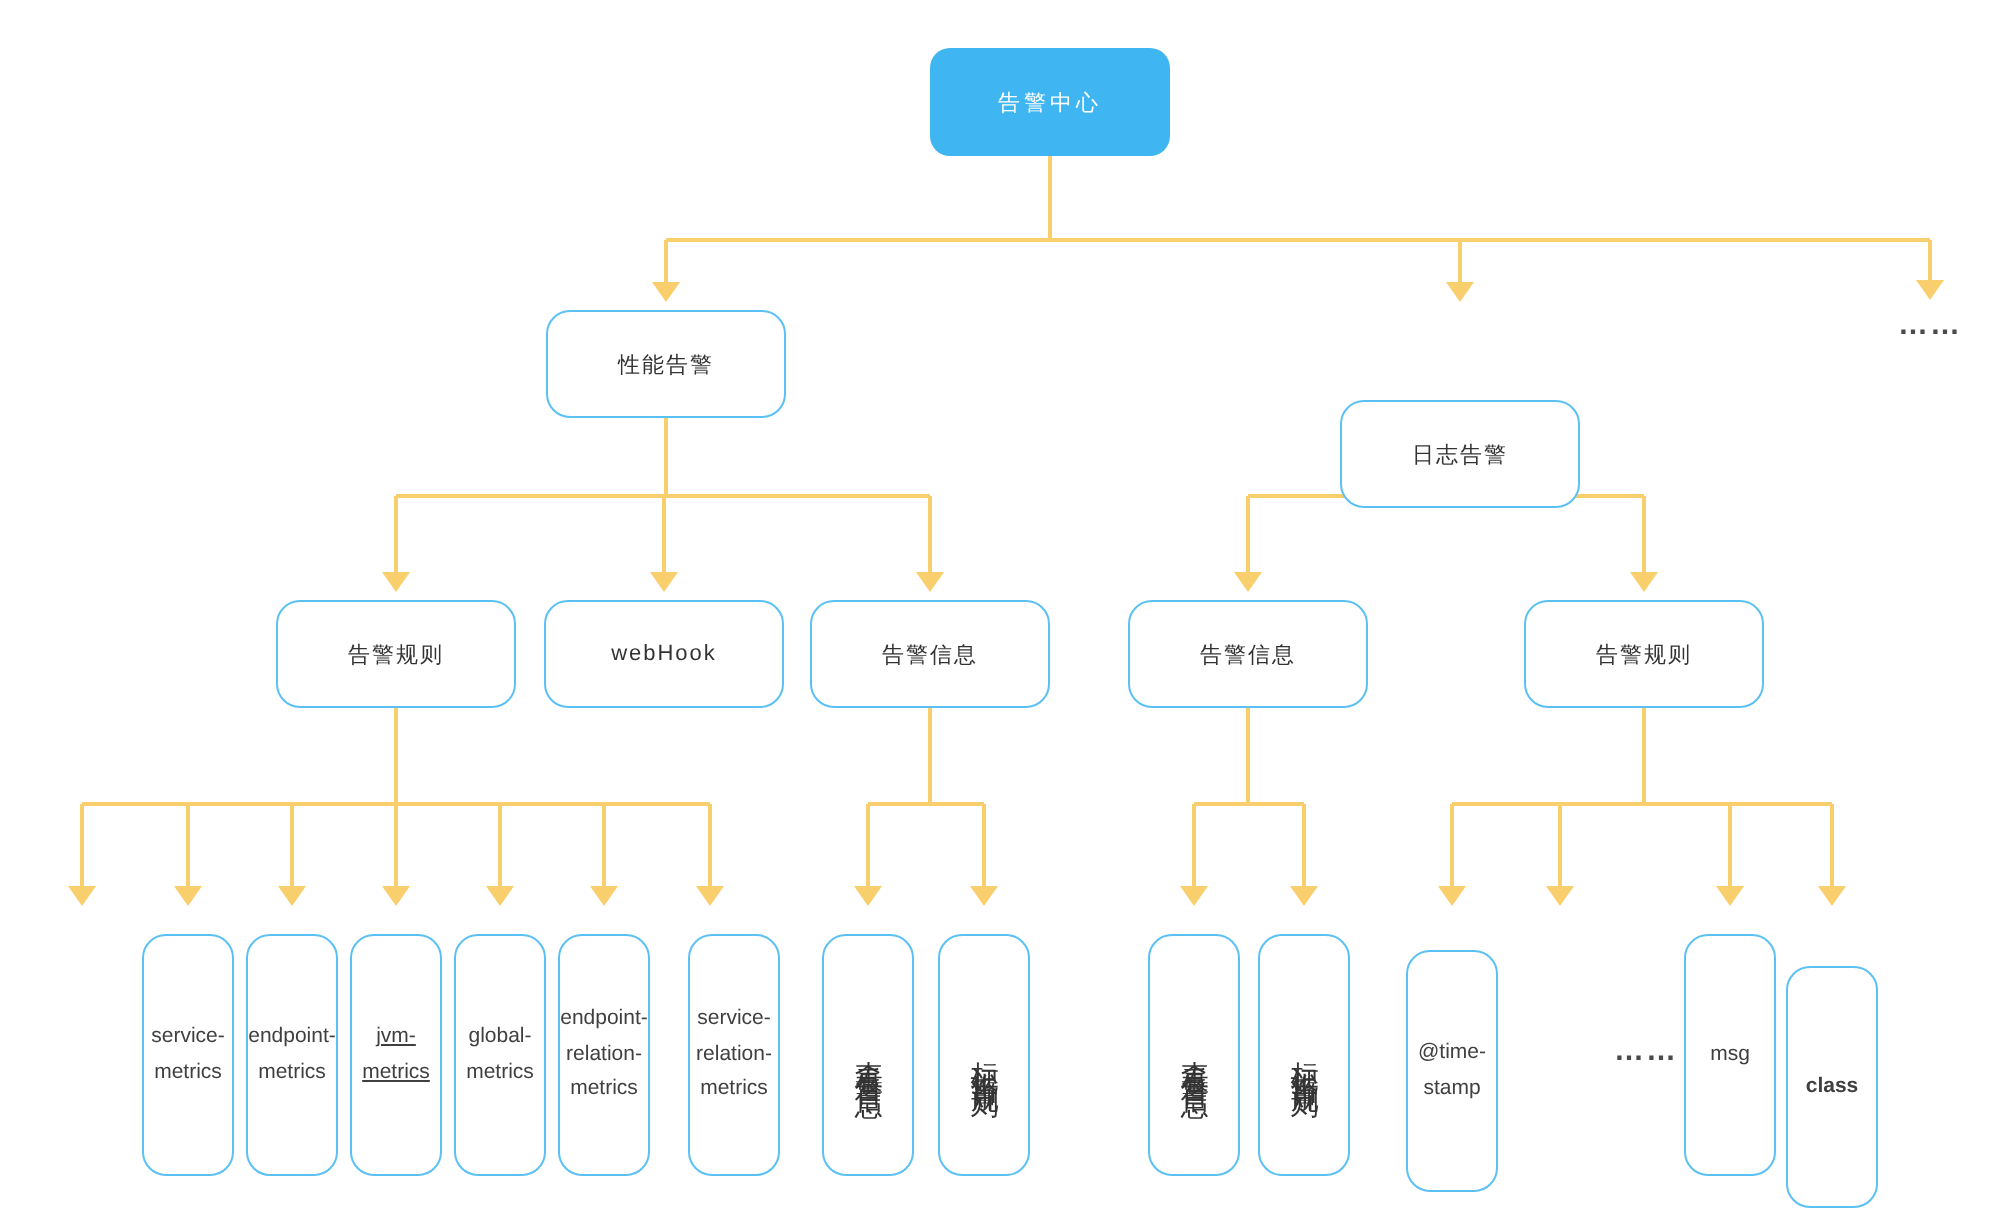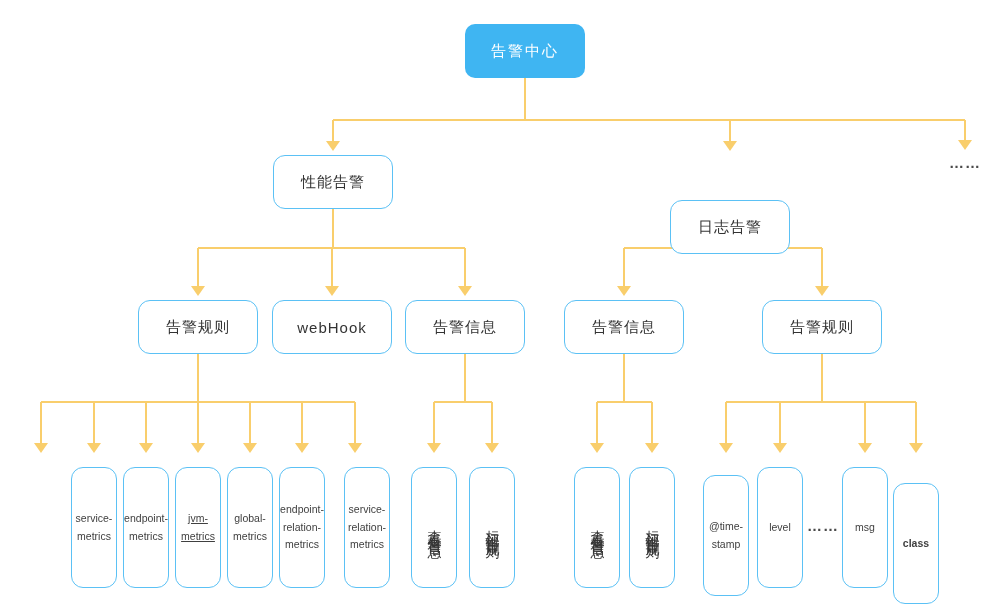--- a/index.html
+++ b/index.html
@@ -12,21 +12,21 @@
   }
   #wires{position:absolute;left:0;top:0;width:1000px;height:614px;}
   .node{
     position:absolute;
     box-sizing:border-box;
     display:flex;align-items:center;justify-content:center;
     background:#ffffff;
     border:1px solid #5bc1f5;
     border-radius:12px;
     color:#333333;
-    font-size:15px;
+    font-size:11px;
     letter-spacing:1px;
     text-align:center;
   }
   .node.root{
     background:#3fb5f2;
     border:none;
     border-radius:10px;
     color:#ffffff;
     letter-spacing:2px;
   }
@@ -123,18 +123,17 @@
   <div class="leaf" style="left:279px;top:467px;">endpoint-relation-metrics</div>
   <div class="leaf" style="left:332px;top:467px;margin-left:12px;">service-relation-metrics</div>
 
   <div class="leaf vtext" style="left:411px;top:467px;">查看告警信息</div>
   <div class="leaf vtext" style="left:469px;top:467px;">标记告警规则</div>
 
   <div class="leaf vtext" style="left:574px;top:467px;">查看告警信息</div>
   <div class="leaf vtext" style="left:629px;top:467px;">标记告警规则</div>
 
   <div class="leaf" style="left:703px;top:475px;">@time-stamp</div>
-  <div class="leaf" style="left:757px;top:467px;">level</div>
   <div class="dots" style="left:797px;top:517px;width:52px;">……</div>
   <div class="leaf" style="left:842px;top:467px;">msg</div>
   <div class="leaf" style="left:893px;top:483px;font-weight:bold;">class</div>
 
 </div>
 
 </body></html>

